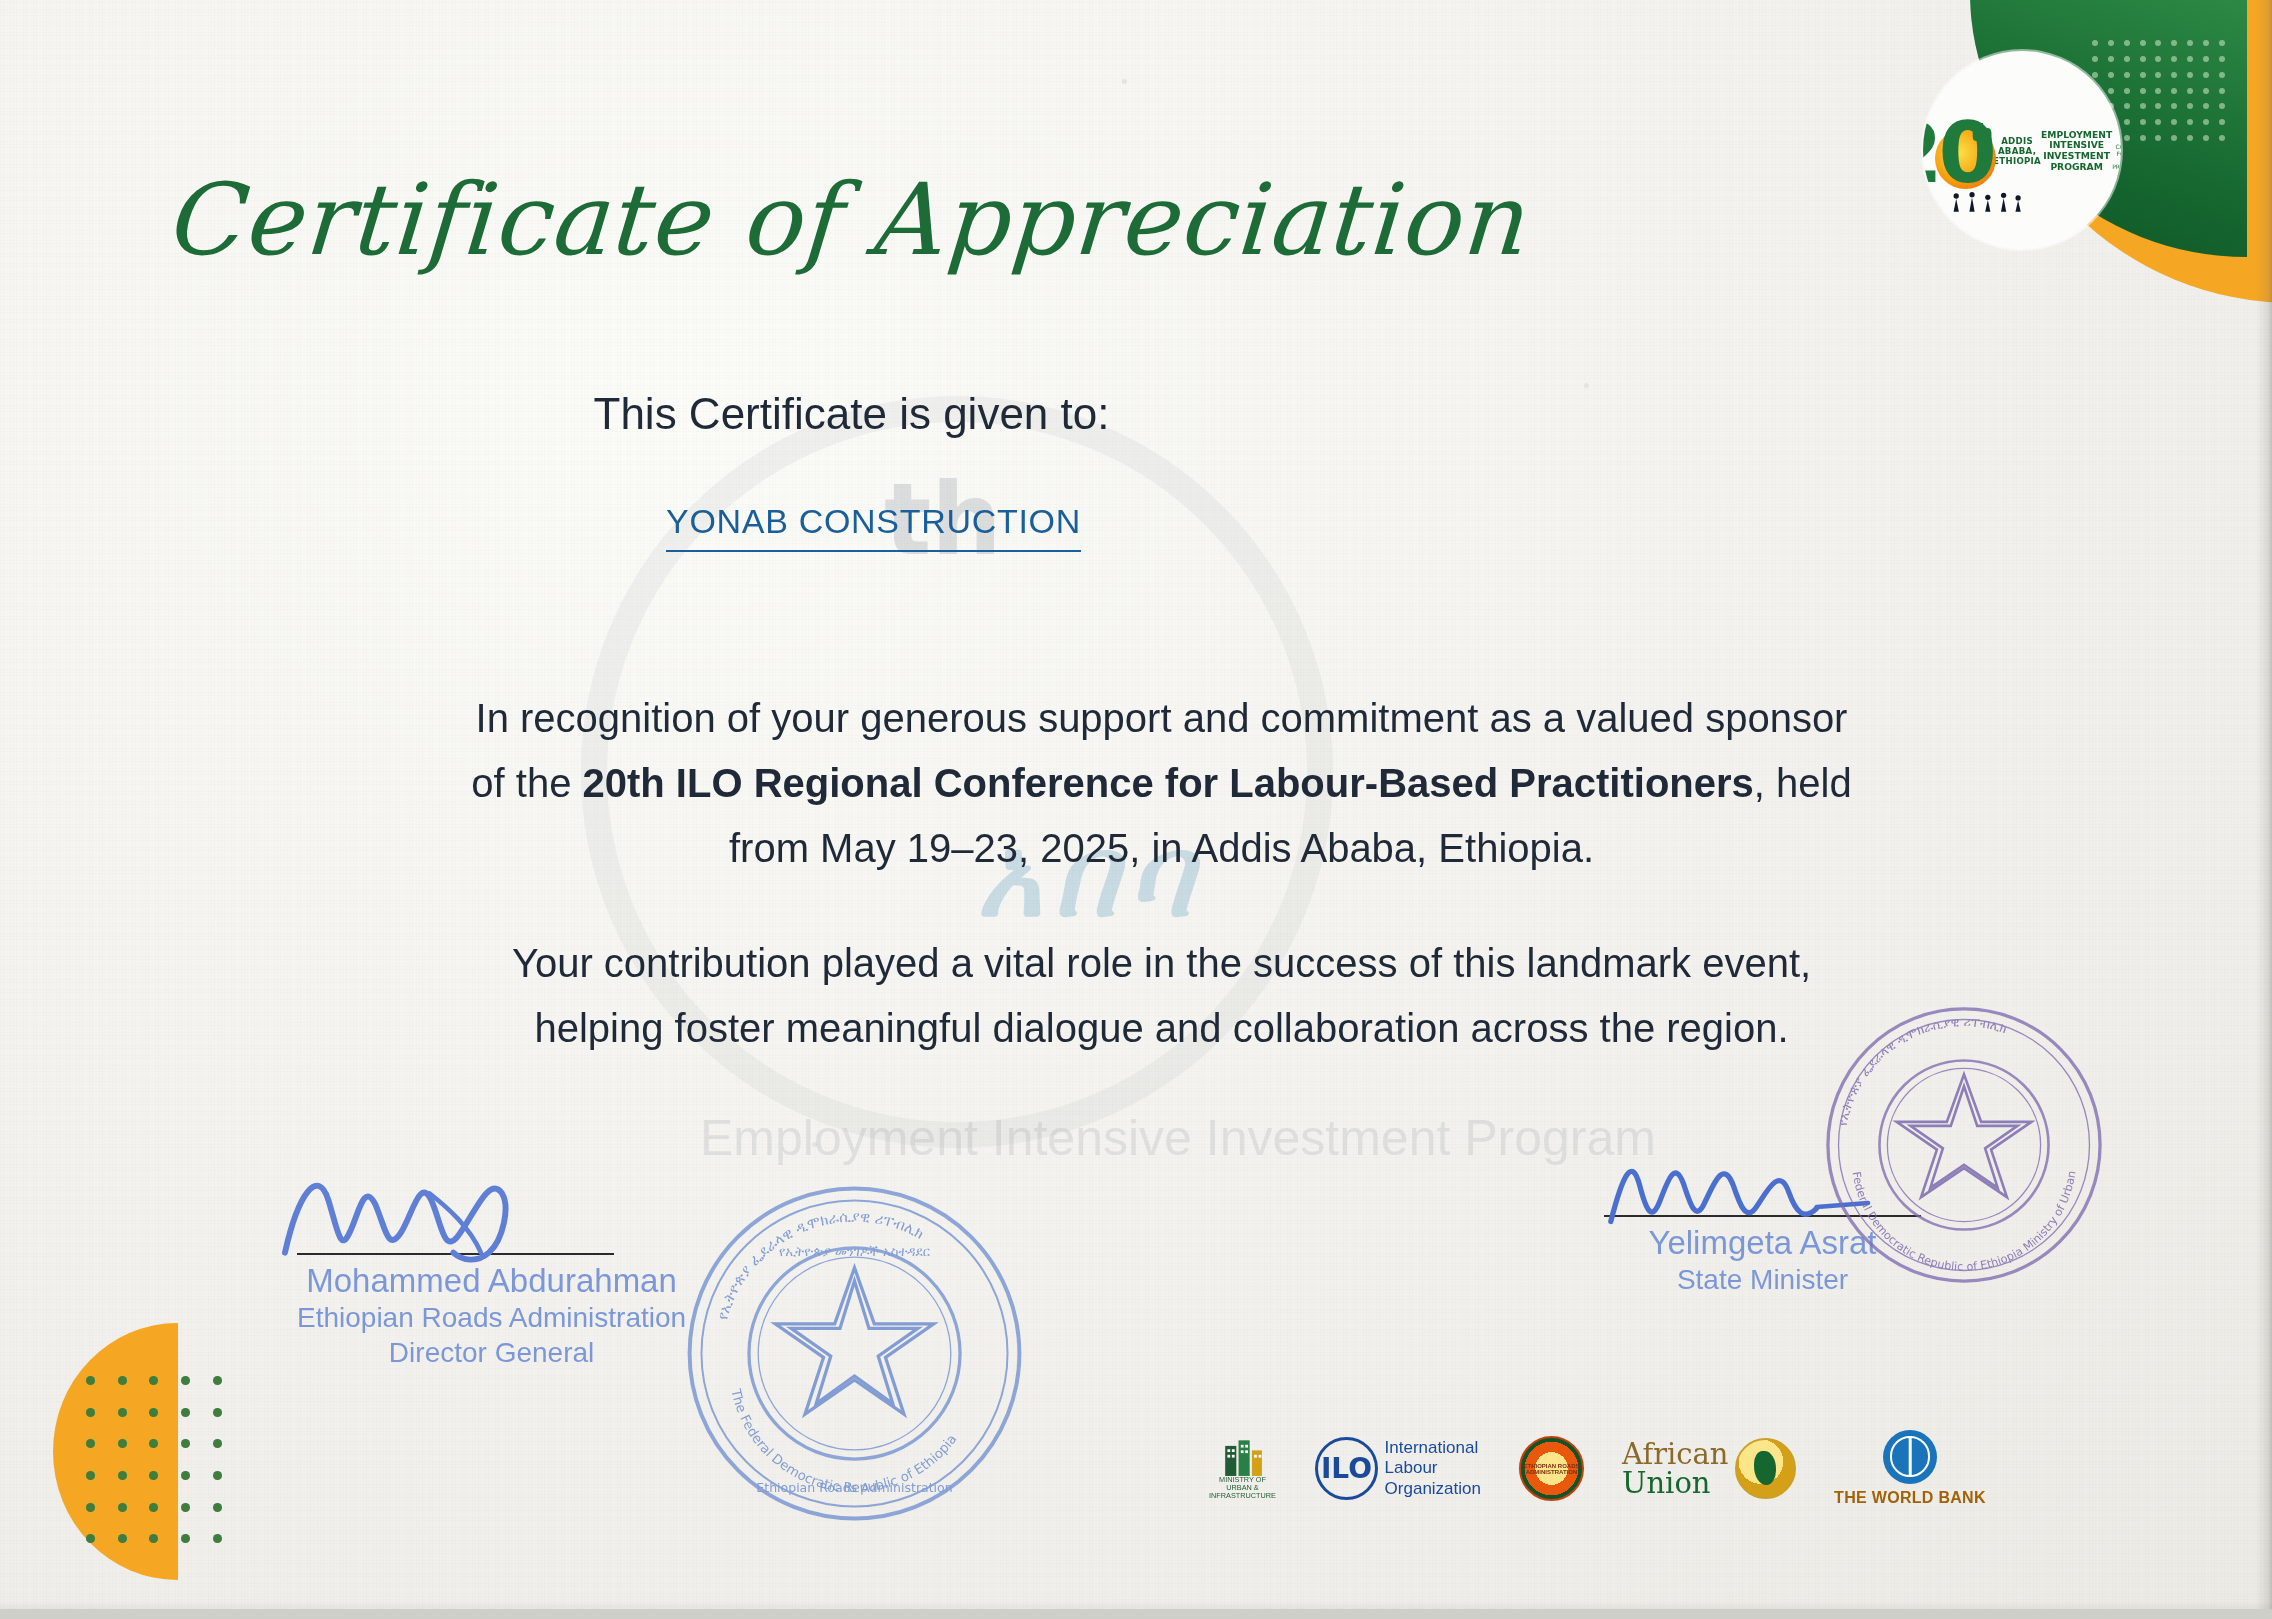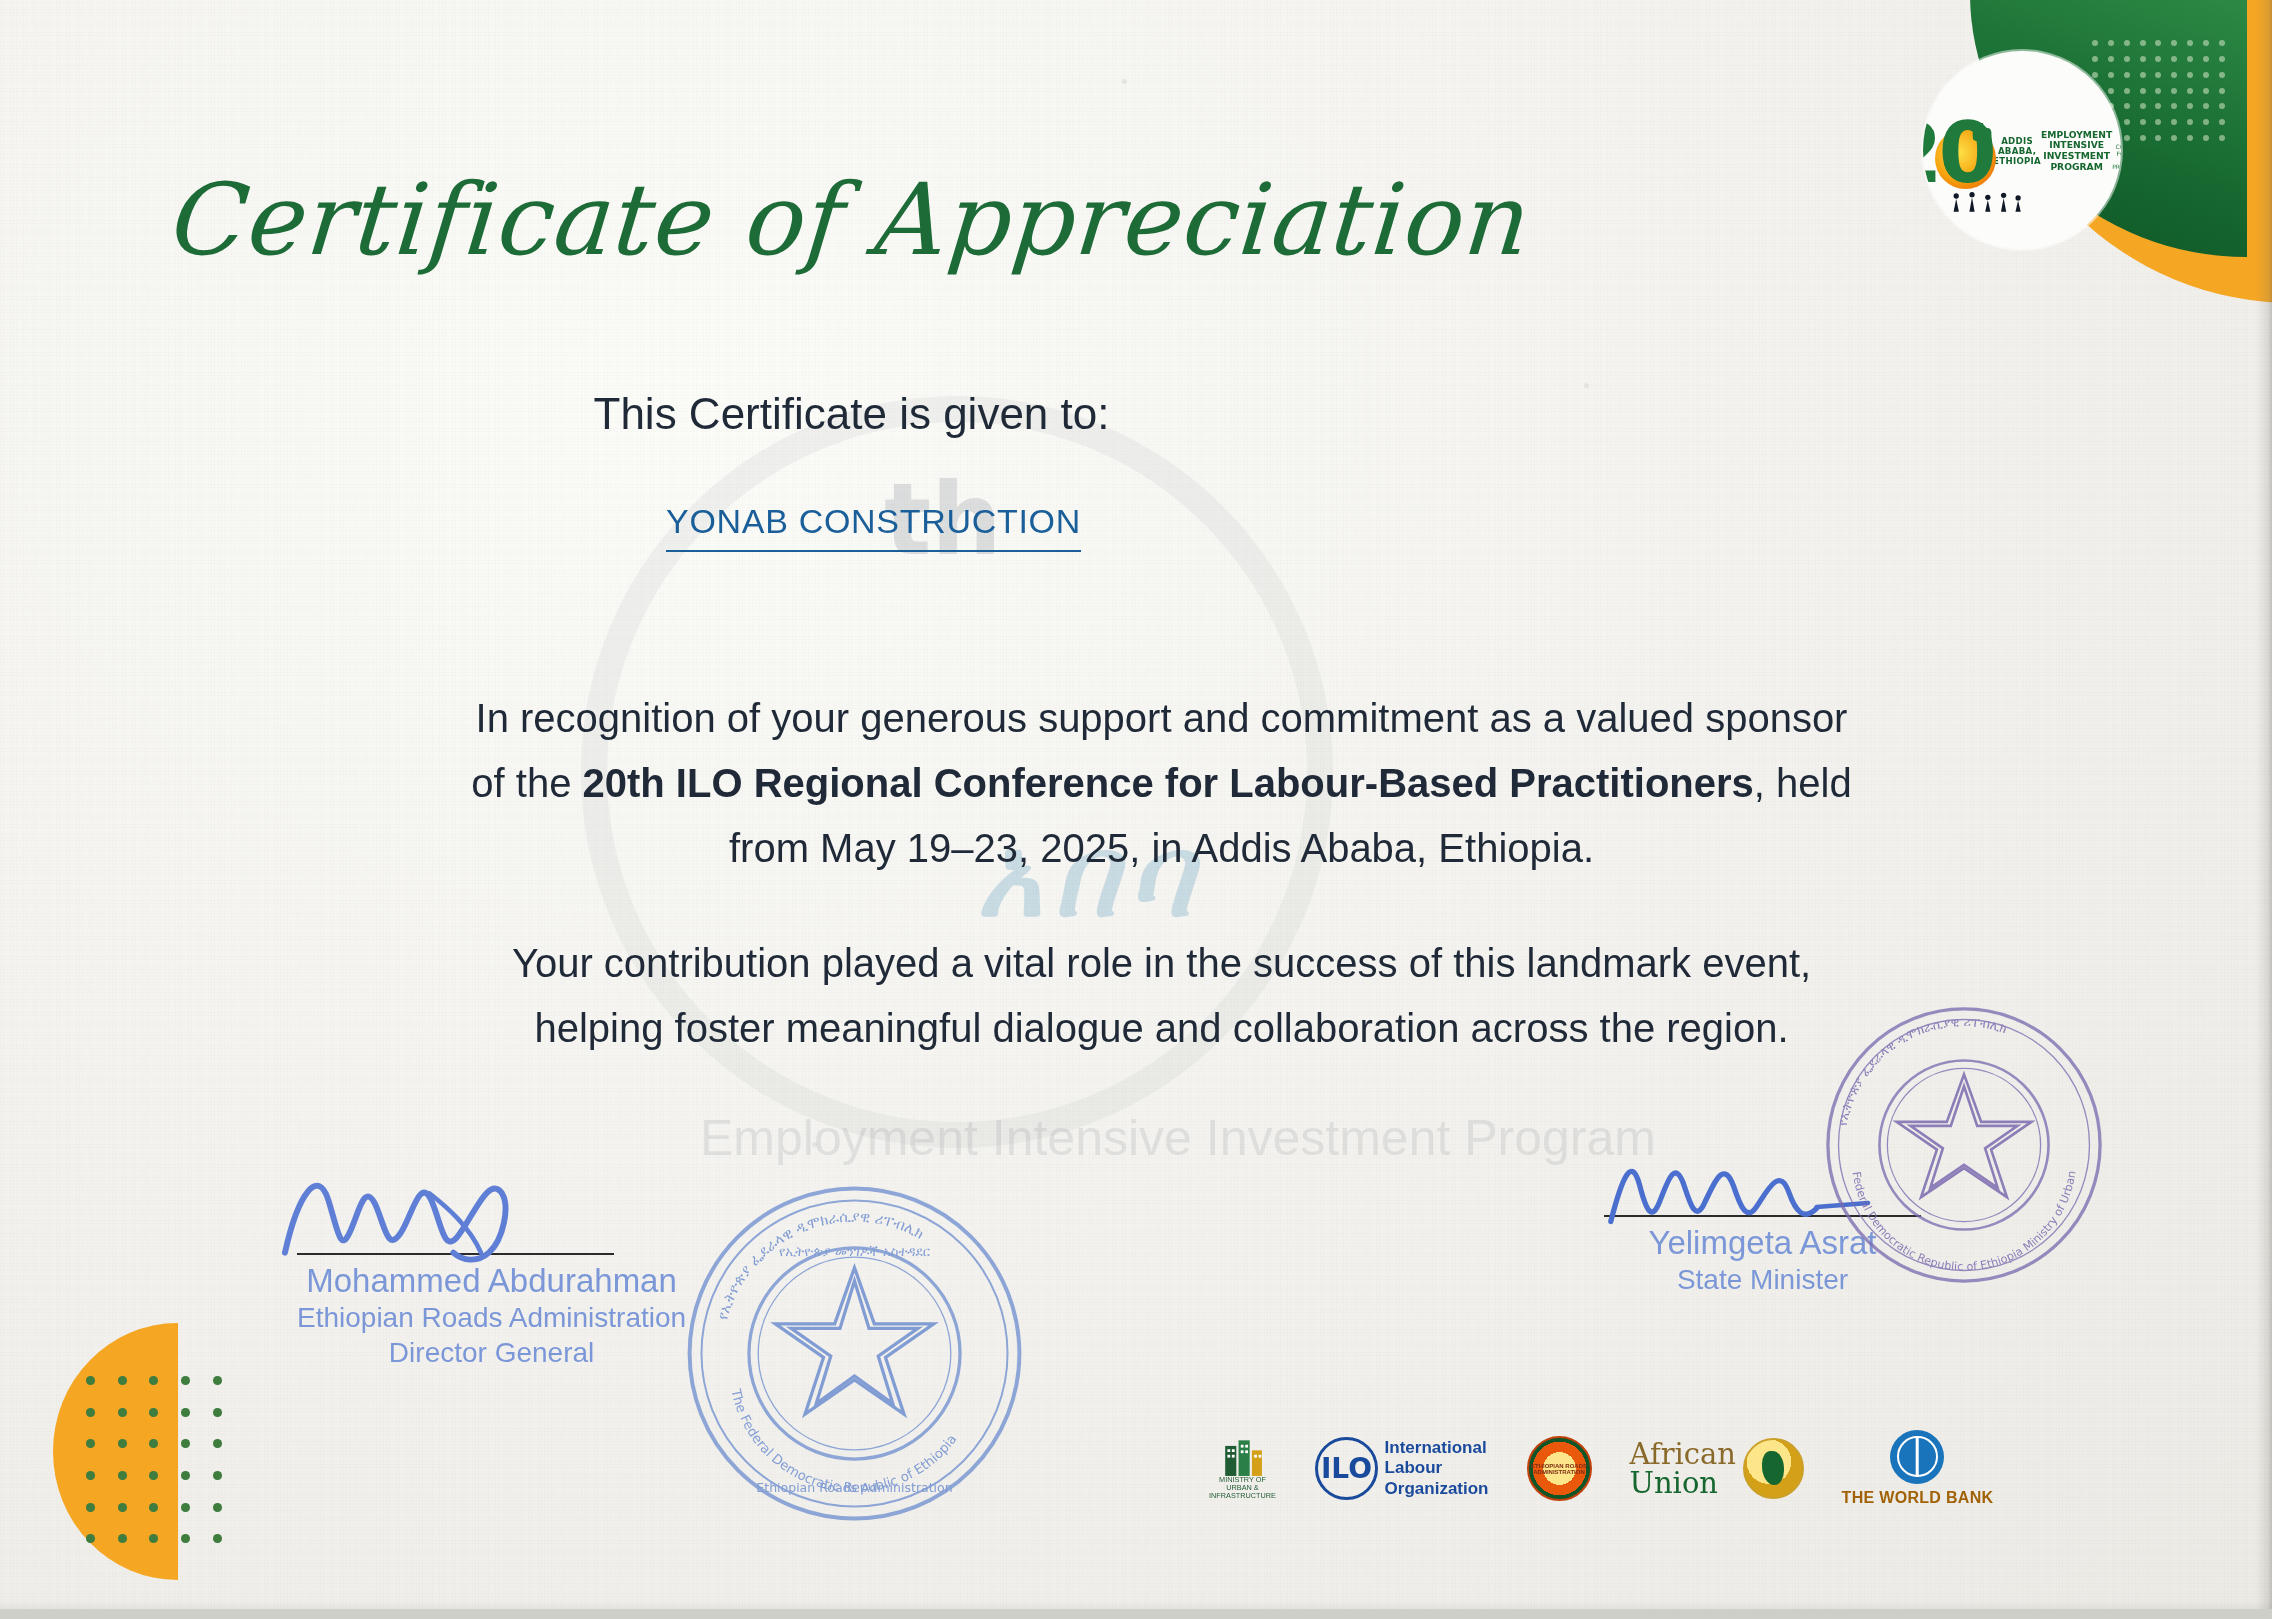--- a/index.html
+++ b/index.html
@@ -307,21 +307,21 @@
   .ilo-circle {
     width: 57px; height: 57px;
     border-radius: 50%;
     border: 3.3px solid #1a4a9c;
     color: #1a4a9c;
     font-size: 28px;
     font-weight: bold;
     display: flex; align-items: center; justify-content: center;
     font-family: "DejaVu Sans", sans-serif;
   }
-  .ilo-text { color: #1a4a9c; font-size: 17px; font-weight: bold; line-height: 1.18; }
+  .ilo-text { color: #1a4a9c; font-size: 17px; font-weight: normal; line-height: 1.18; }
   .era-seal {
     width: 61px; height: 61px;
     border-radius: 50%;
     background: radial-gradient(circle at 50% 50%, #fde68a 0 38%, #ea580c 38% 62%, #0f5527 62% 100%);
     border: 2px solid #c2410c;
     display: flex; align-items: center; justify-content: center;
     font-size: 8px; color: #7c2d12; text-align: center; font-weight: bold;
   }
   .au-text {
     color: #8a6a2a;

